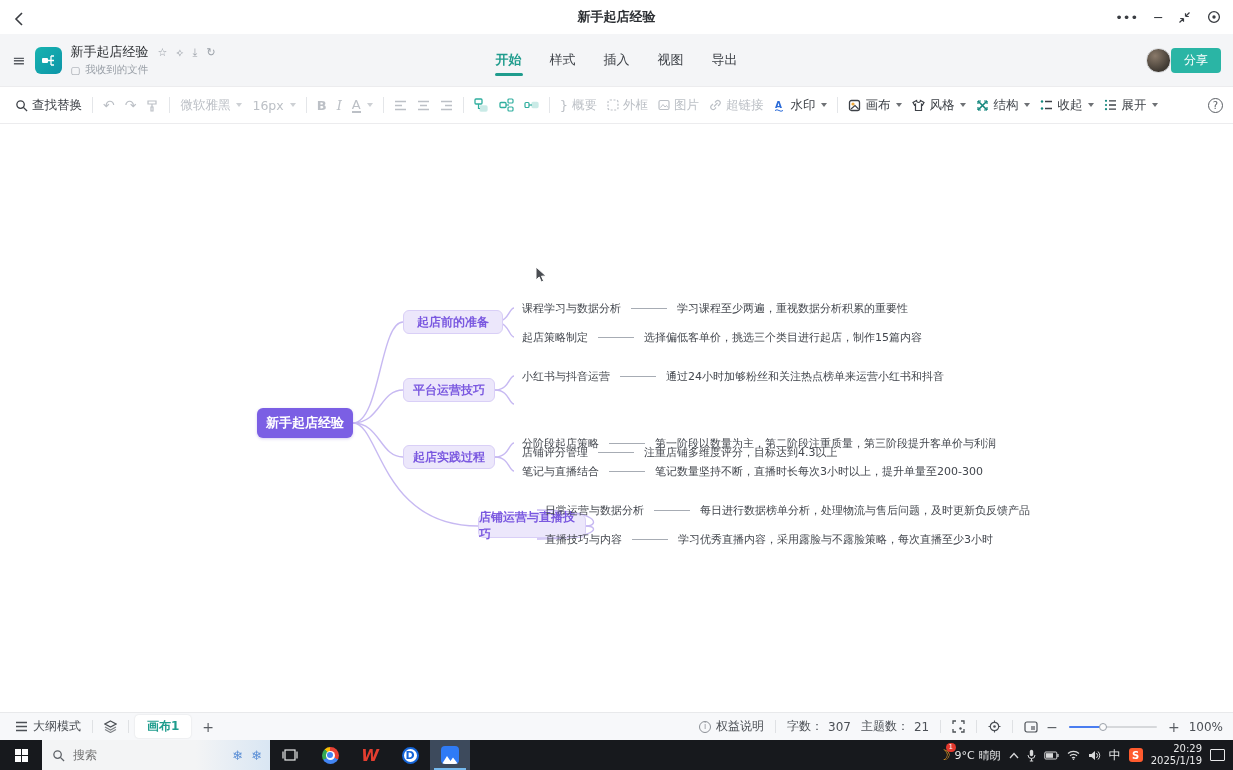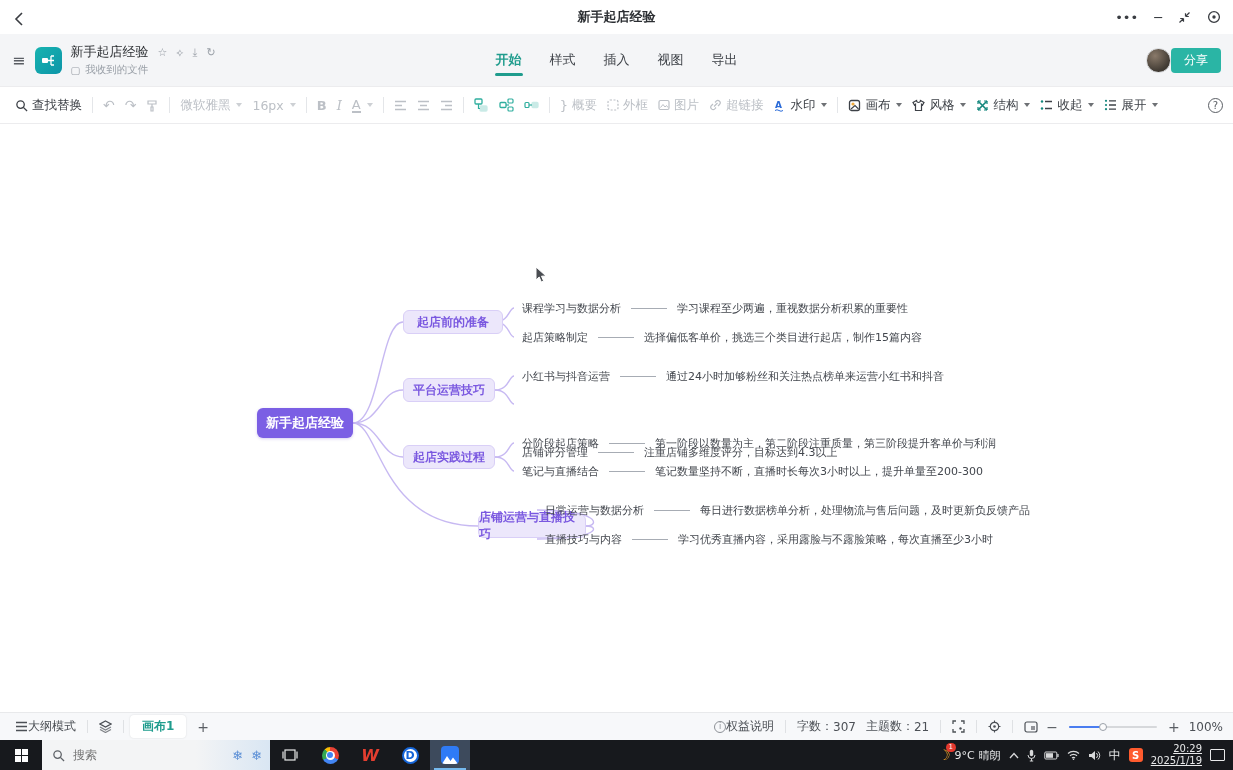--- a/index.html
+++ b/index.html
@@ -50,21 +50,21 @@
   .mm-branch { position:absolute; background:#ece7fb; color:#7a58e0; border:1px solid #d9cff7; font-size:12px; font-weight:bold; border-radius:6px; display:flex; align-items:center; justify-content:center; cursor:pointer; }
   .mm-row { position:absolute; display:flex; align-items:center; height:16px; font-size:11px; color:#42464d; }
   .mm-topic { cursor:pointer; }
   .mm-dash { width:36px; height:1px; background:#a7acb4; margin:0 10px; flex:none; }
   .mm-desc { cursor:pointer; white-space:nowrap; }
   #mm-svg { position:absolute; left:0; top:0; pointer-events:none; }
   .cursor-arrow { position:absolute; left:534px; top:142px; }
 
   
   .statusbar { height:28px; background:#f7f8fa; border-top:1px solid #e8e9eb; display:flex; align-items:center; padding:0 10px; font-size:12px; color:#4c5056; }
-  .sb-item { display:flex; align-items:center; padding:2px 5px; cursor:pointer;text-align:right; }
+  .sb-item { display:flex; align-items:center; gap:5px; padding:2px 5px; cursor:pointer;text-align:right; }
   .sb-sep { width:1px; height:13px; background:#dfe1e4; margin:0 6px; }
   .canvas-pill { background:#fff; color:#1f9c8d; font-weight:bold; border-radius:4px; padding:3px 12px; box-shadow:0 0 2px rgba(0,0,0,.12); cursor:pointer; font-size:12px; }
   .sb-right { margin-left:auto; display:flex; align-items:center; }
   .zoom-track { width:88px; height:2px; background:#d6d8db; border-radius:1px; position:relative; margin:0 8px; cursor:pointer; }
   .zoom-fill { position:absolute; left:0; top:0; height:2px; width:32px; background:#4a7df0; border-radius:1px; }
   .zoom-knob { position:absolute; left:30px; top:-3px; width:8px; height:8px; border-radius:50%; background:#fbfbfc; border:1px solid #9aa0a8; }
   .pm { font-size:14px; color:#5a5e64; cursor:pointer; padding:0 3px; }
 
   
   .taskbar { height:30px; background:#17191d; display:flex; align-items:stretch; color:#e8e9ea; }
@@ -82,21 +82,21 @@
   .chrome-ball::after { content:""; position:absolute; inset:5.5px; border-radius:50%; background:#4285f4; }
   .wps-w { color:#e33e30; font-weight:bold; font-size:16px; font-style:italic; }
   .dapp { width:17px; height:17px; border-radius:50%; background:#fff; color:#1565d8; font-size:11px; font-weight:bold; display:flex; align-items:center; justify-content:center; border:2px solid #1565d8; }
   .mmapp { width:18px; height:18px; border-radius:4px; background:#2f7bf6; display:flex; align-items:end; justify-content:center; overflow:hidden; }
   .tk-tray { margin-left:auto; display:flex; align-items:center; gap:8px; padding:0 8px; font-size:11px; }
   .weather { display:flex; align-items:center; gap:4px; position:relative; cursor:pointer; }
   .moon { color:#f6a829; font-size:14px; position:relative; }
   .moon-badge { position:absolute; top:-4px; right:-5px; background:#e4392e; color:#fff; font-size:7px; border-radius:5px; padding:0 2.5px; line-height:9px; }
   .tray-ic { opacity:.92; cursor:pointer; display:flex; align-items:center; }
   .sogou { width:14px; height:14px; background:#ff5b2e; border-radius:3px; color:#fff; font-size:10px; font-weight:bold; display:flex; align-items:center; justify-content:center; }
-  .clockbox { text-align:right; font-size:10px; line-height:1.25; cursor:pointer;text-decoration:underline; }
+  .clockbox { text-align:right; font-size:10px; line-height:1.25; cursor:pointer; }
   .notif { width:15px; height:12px; border:1px solid #e8e9ea; border-radius:1px; position:relative; cursor:pointer; }
 </style>
 </head>
 <body>
 
 <div id="app">
 
   <div class="titlebar">
     <span class="back-btn">
       <svg class="icon" width="10" height="14" viewBox="0 0 10 14">

